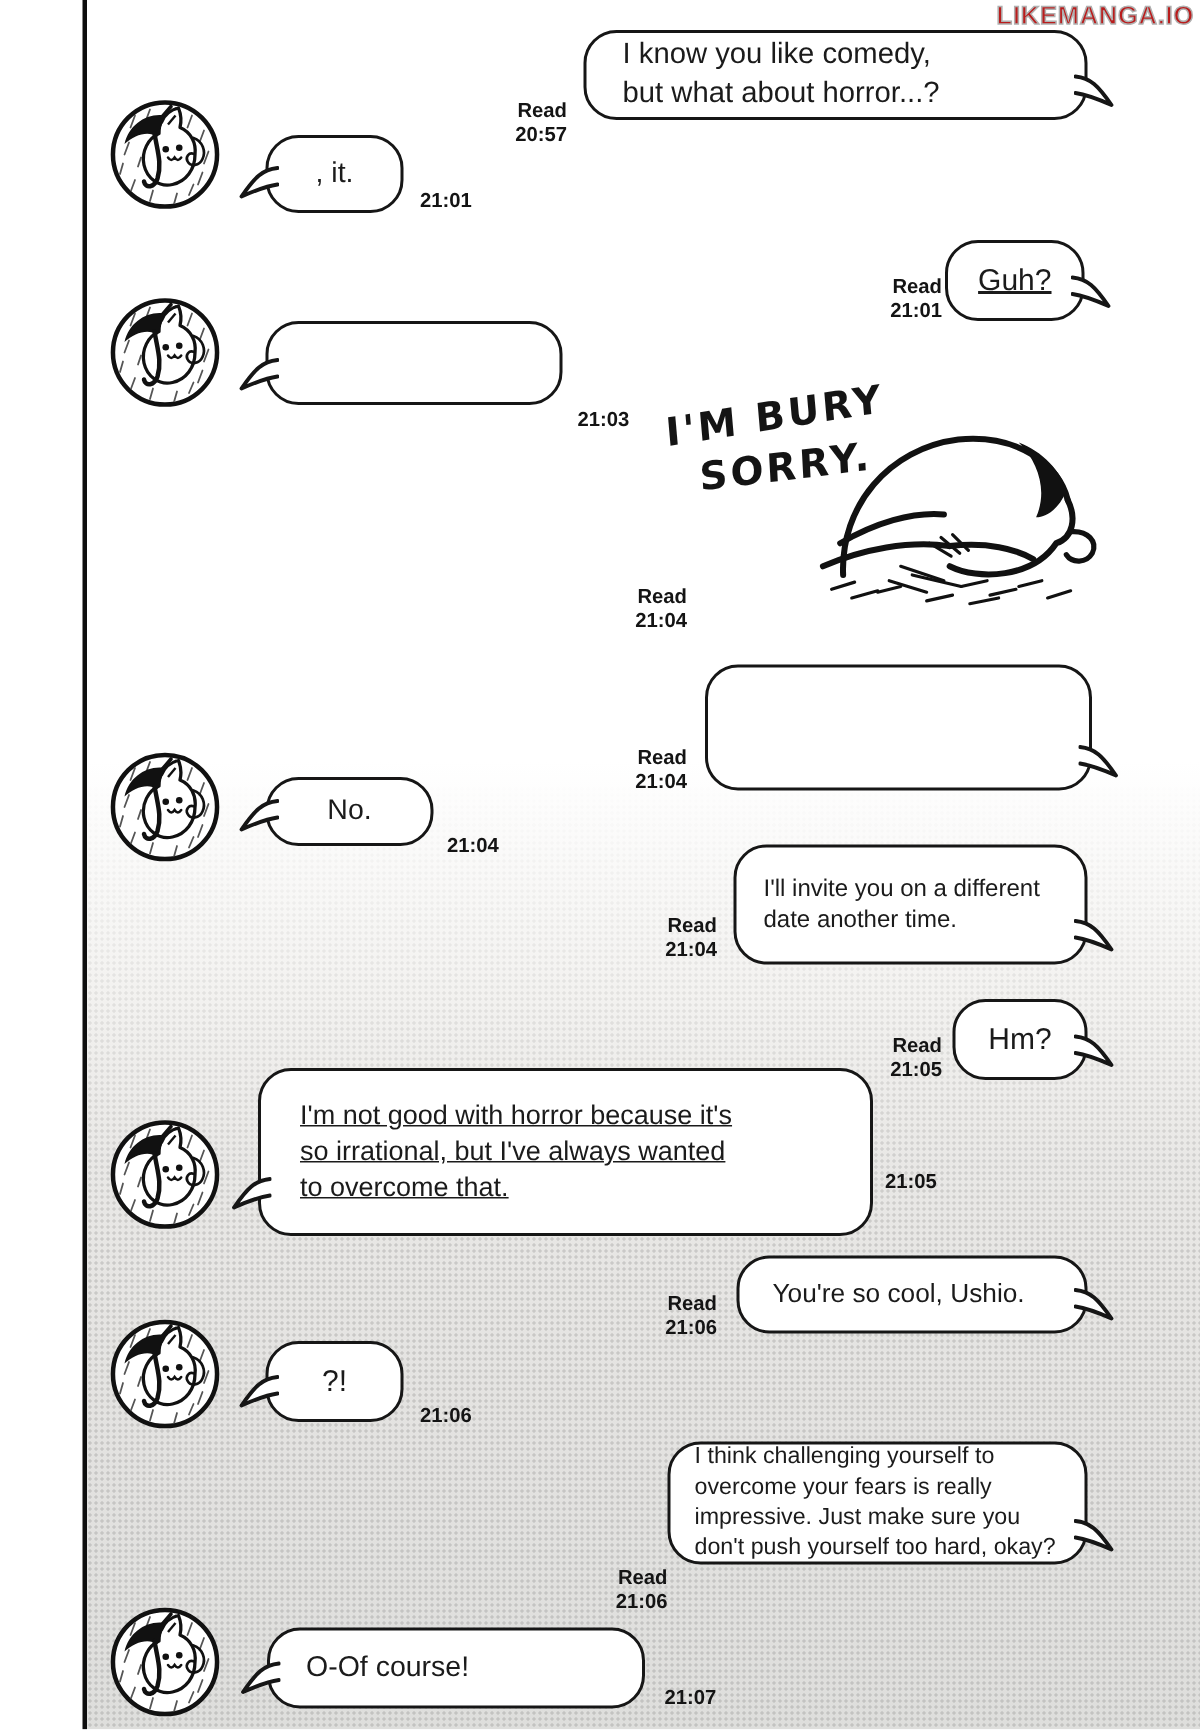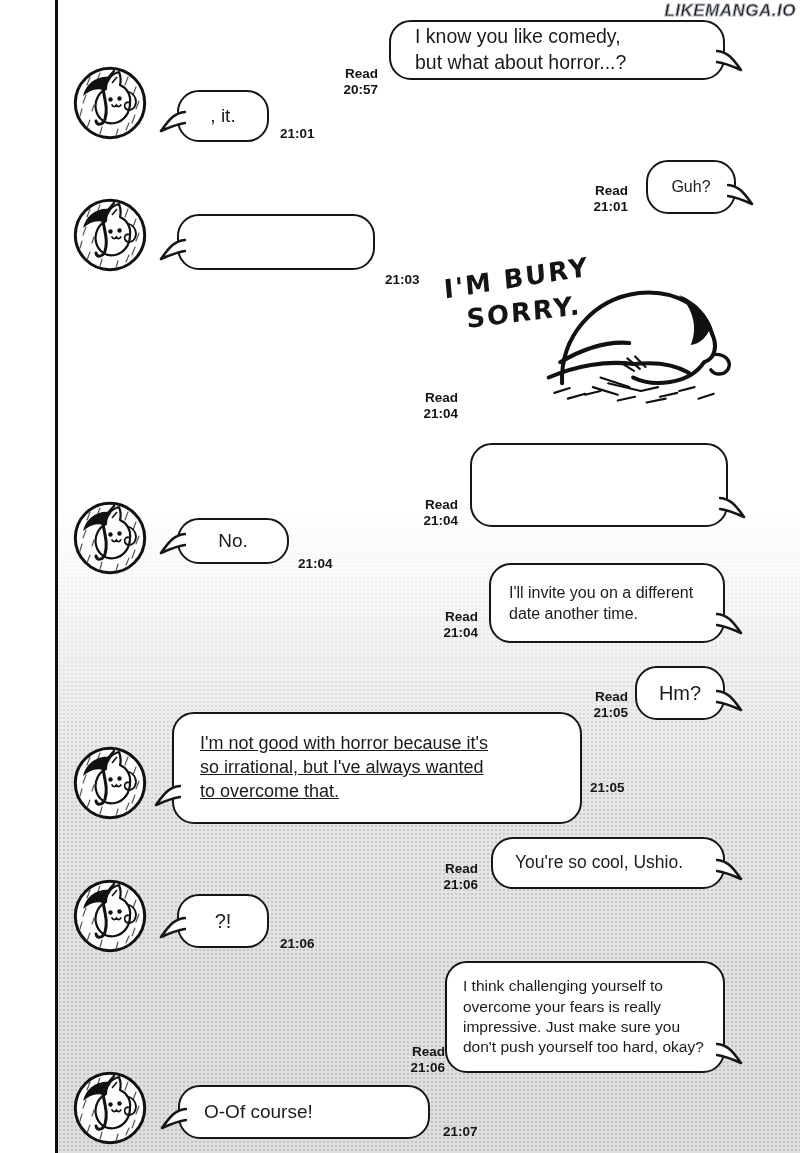--- a/index.html
+++ b/index.html
@@ -7,39 +7,39 @@
         font-family:"Liberation Sans",sans-serif;color:#1b1b1b;}
   .chat-bg{position:absolute;left:58px;top:0;right:0;bottom:0;z-index:0;
         background:linear-gradient(180deg,#ffffff 0%,#ffffff 44%,#f3f2f0 57%,#e9e8e6 67%,#e4e3e1 80%,#dededc 100%);}
   .chat-bg::after{content:"";position:absolute;inset:0;
         background-image:radial-gradient(circle,rgba(40,40,40,.15) 1px,rgba(0,0,0,0) 1.15px);
         background-size:4px 4px;
         -webkit-mask-image:linear-gradient(180deg,transparent 0%,transparent 45%,rgba(0,0,0,.55) 58%,#000 72%);
         mask-image:linear-gradient(180deg,transparent 0%,transparent 45%,rgba(0,0,0,.55) 58%,#000 72%);}
   .vline{position:absolute;left:55px;top:0;width:3px;height:1153px;background:#0e0e0e;z-index:1;}
   .watermark{position:absolute;top:1px;right:4px;z-index:6;font-weight:800;font-size:17px;
-        letter-spacing:.5px;color:#0f172a;font-style:italic;-webkit-text-stroke:1px #b0b0b0;}
+        letter-spacing:.5px;color:#b91c1c;-webkit-text-stroke:1px #b0b0b0;}
   .msg{display:contents;}
   .avatar{position:absolute;width:76px;height:76px;z-index:2;}
   .bubble{position:absolute;z-index:2;background:#fff;border:2.6px solid #161616;border-radius:22px;
         display:flex;align-items:center;box-sizing:border-box;}
   .bubble .btext{white-space:pre-line;line-height:1.32;}
   .bubble.center{justify-content:center;text-align:center;}
   .tail{position:absolute;width:27px;height:24px;}
   .tail.tr{right:-20px;bottom:5px;}
   .tail.tl{left:-20px;bottom:6px;}
   .rr{position:absolute;z-index:2;text-align:right;font-size:13.5px;font-weight:700;color:#141414;line-height:1.2;}
   .rr span{display:block;}
   .tm{position:absolute;z-index:2;font-size:13.5px;font-weight:700;color:#141414;}
   
   .b1{right:75px;top:20px;min-width:336px;height:60px;font-size:19.5px;padding:0 24px;}
   .rr1{left:298px;top:66px;width:80px;}
   .av2{left:72px;top:65px;}  .b2{left:177px;top:90px;min-width:92px;height:52px;font-size:19px;padding:0 24px;}
   .tm2{left:280px;top:126px;}
-  .b3{right:64px;top:160px;min-width:90px;height:54px;font-size:16px;padding:0 20px;}
+  .b3{right:77px;top:160px;min-width:90px;height:54px;font-size:20px;padding:0 20px;text-decoration:underline;}
   .rr3{left:545px;top:183px;width:83px;}
   .av4{left:72px;top:197px;} .b4{left:177px;top:214px;min-width:198px;height:56px;font-size:16.5px;padding:0 20px;}
   .tm4{left:385px;top:252px;margin-top:20px;}
   .sticker-line{position:absolute;z-index:2;font-family:"DejaVu Sans",sans-serif;font-weight:800;
         font-size:26px;letter-spacing:2px;color:#141414;}
   .st1{left:443px;top:263px;transform:rotate(-9deg) skewX(-4deg);}
   .st2{left:466px;top:297px;transform:rotate(-7deg) skewX(-4deg);}
   .ssvg{position:absolute;left:523px;top:270px;width:226px;height:144px;z-index:2;}
   .rr5{left:380px;top:390px;width:78px;}
   .b6{right:72px;top:443px;min-width:258px;height:84px;font-size:16px;padding:0 18px;}
@@ -50,21 +50,21 @@
   .rr8{left:400px;top:609px;width:78px;}
   .b9{right:75px;top:666px;min-width:90px;height:54px;font-size:20px;padding:0 20px;}
   .rr9{left:545px;top:689px;width:83px;}
   .av10{left:72px;top:745px;} .b10{left:172px;top:712px;min-width:410px;height:112px;font-size:18px;padding:0 26px;text-decoration:underline;}
   .b10 .tail.tl{bottom:14px;}
   .tm10{left:590px;top:780px;}
   .b11{right:75px;top:837px;min-width:234px;height:52px;font-size:17.5px;padding:0 22px;}
   .rr11{left:400px;top:861px;width:78px;}
   .av12{left:72px;top:878px;} .b12{left:177px;top:894px;min-width:92px;height:54px;font-size:20px;padding:0 24px;}
   .tm12{left:280px;top:936px;}
-  .b13{right:75px;top:961px;min-width:280px;height:112px;font-size:15.5px;padding:0 16px;margin-left:21px;}
+  .b13{right:75px;top:961px;min-width:280px;height:82px;font-size:15.5px;padding:0 16px;margin-left:21px;}
   .rr13{left:367px;top:1044px;width:78px;}
   .av14{left:72px;top:1070px;} .b14{left:178px;top:1085px;min-width:252px;height:54px;font-size:19px;padding:0 24px;}
   .tm14{left:443px;top:1124px;}
 </style>
 </head>
 <body>
 
 <svg width="0" height="0" style="position:absolute">
   <defs>
     <symbol id="sym-avatar" viewBox="0 0 76 76">

